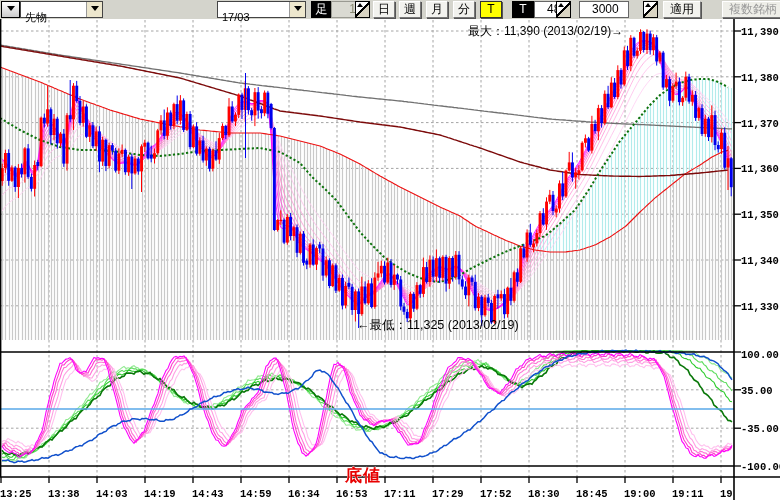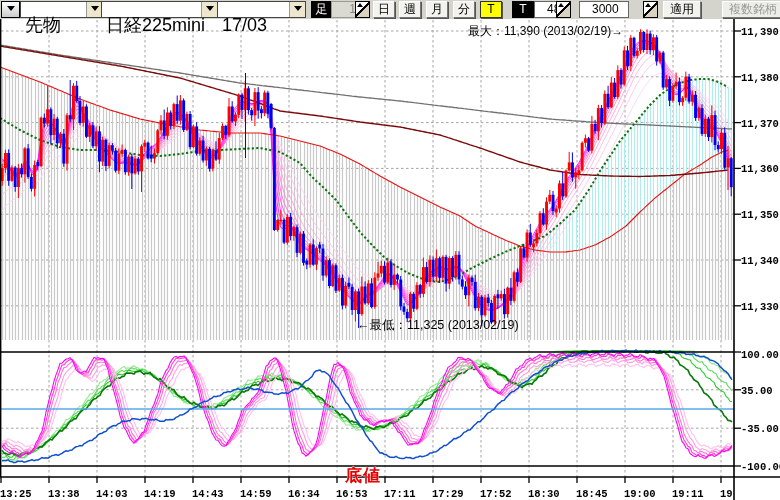--- a/index.html
+++ b/index.html
@@ -1,20 +1,20 @@
 <!DOCTYPE html>
 <html><head><meta charset="utf-8"><style>
 html,body{margin:0;padding:0}
 body{width:780px;height:500px;background:#fff;overflow:hidden;position:relative;
  font-family:"Liberation Sans",sans-serif}
 #tb{position:absolute;left:0;top:0;width:780px;height:19px;background:#d4d4cc;z-index:5}
 #tb>div{position:absolute;top:1px;height:15px;font-size:12px;line-height:15px}
 .cb{background:linear-gradient(#fff,#ccc);border:1.5px solid #000;text-align:center}
 .combo{background:#fff;border:1px solid #444}
-.combo .ct{position:absolute;left:4px;top:16px;font-size:18px;white-space:nowrap}
+.combo .ct{position:absolute;left:4px;top:8px;font-size:11px;white-space:nowrap}
 .combo .dd{position:absolute;right:0px;top:0px;bottom:0;width:15px;background:#ede7cd;
  border-left:1px solid #999;text-align:center}
 .arr{display:inline-block;width:0;height:0;border-left:4px solid transparent;
  border-right:4px solid transparent;border-top:5px solid #000;vertical-align:middle;margin-top:-2px}
 .blk{background:#000;color:#fff;text-align:center;border:1px solid #000}
 .btn{background:#f2f2ee;border:1px solid #777;border-top-color:#fff;border-left-color:#fff;
  box-shadow:1px 1px 0 #555;text-align:center}
 .btn.yel{background:#ffff00;border:1.5px solid #333}
 .btn.dis{color:#999;background:#eeeee8}
 .spin{background:#dadad2;border:1px solid #9a9a92;color:#8a8a72;text-align:right;padding-right:3px}
@@ -22,24 +22,20 @@
 .dia{width:13px;height:15px;border:1.5px solid #000;position:relative;
  background:linear-gradient(135deg,#fff 0 45%,#000 45% 55%,#d9d4c2 55% 100%)}
 .dia:before{content:"";position:absolute;left:1px;top:1px;width:0;height:0;
  border-left:3px solid transparent;border-right:3px solid transparent;border-bottom:4px solid #000}
 </style></head>
 <body>
 <div id="tb">
  <div class="cb" style="left:1px;width:17px"><span class="arr"></span></div>
  <div class="combo" style="left:20px;width:81px">
       <span class="ct">先物</span>
-      <span class="dd"><span class="arr"></span></span>
-    </div>
- <div class="combo" style="left:101px;width:115px">
-      <span class="ct">日経225mini</span>
       <span class="dd"><span class="arr"></span></span>
     </div>
  <div class="combo" style="left:217px;width:87px">
       <span class="ct">17/03</span>
       <span class="dd"><span class="arr"></span></span>
     </div>
  <div class="blk" style="left:311px;width:19px">足</div>
  <div class="spin" style="left:331px;width:24px">1</div>
  <div class="dia" style="left:355px"></div>
  <div class="btn" style="left:373px;width:20px">日</div>

